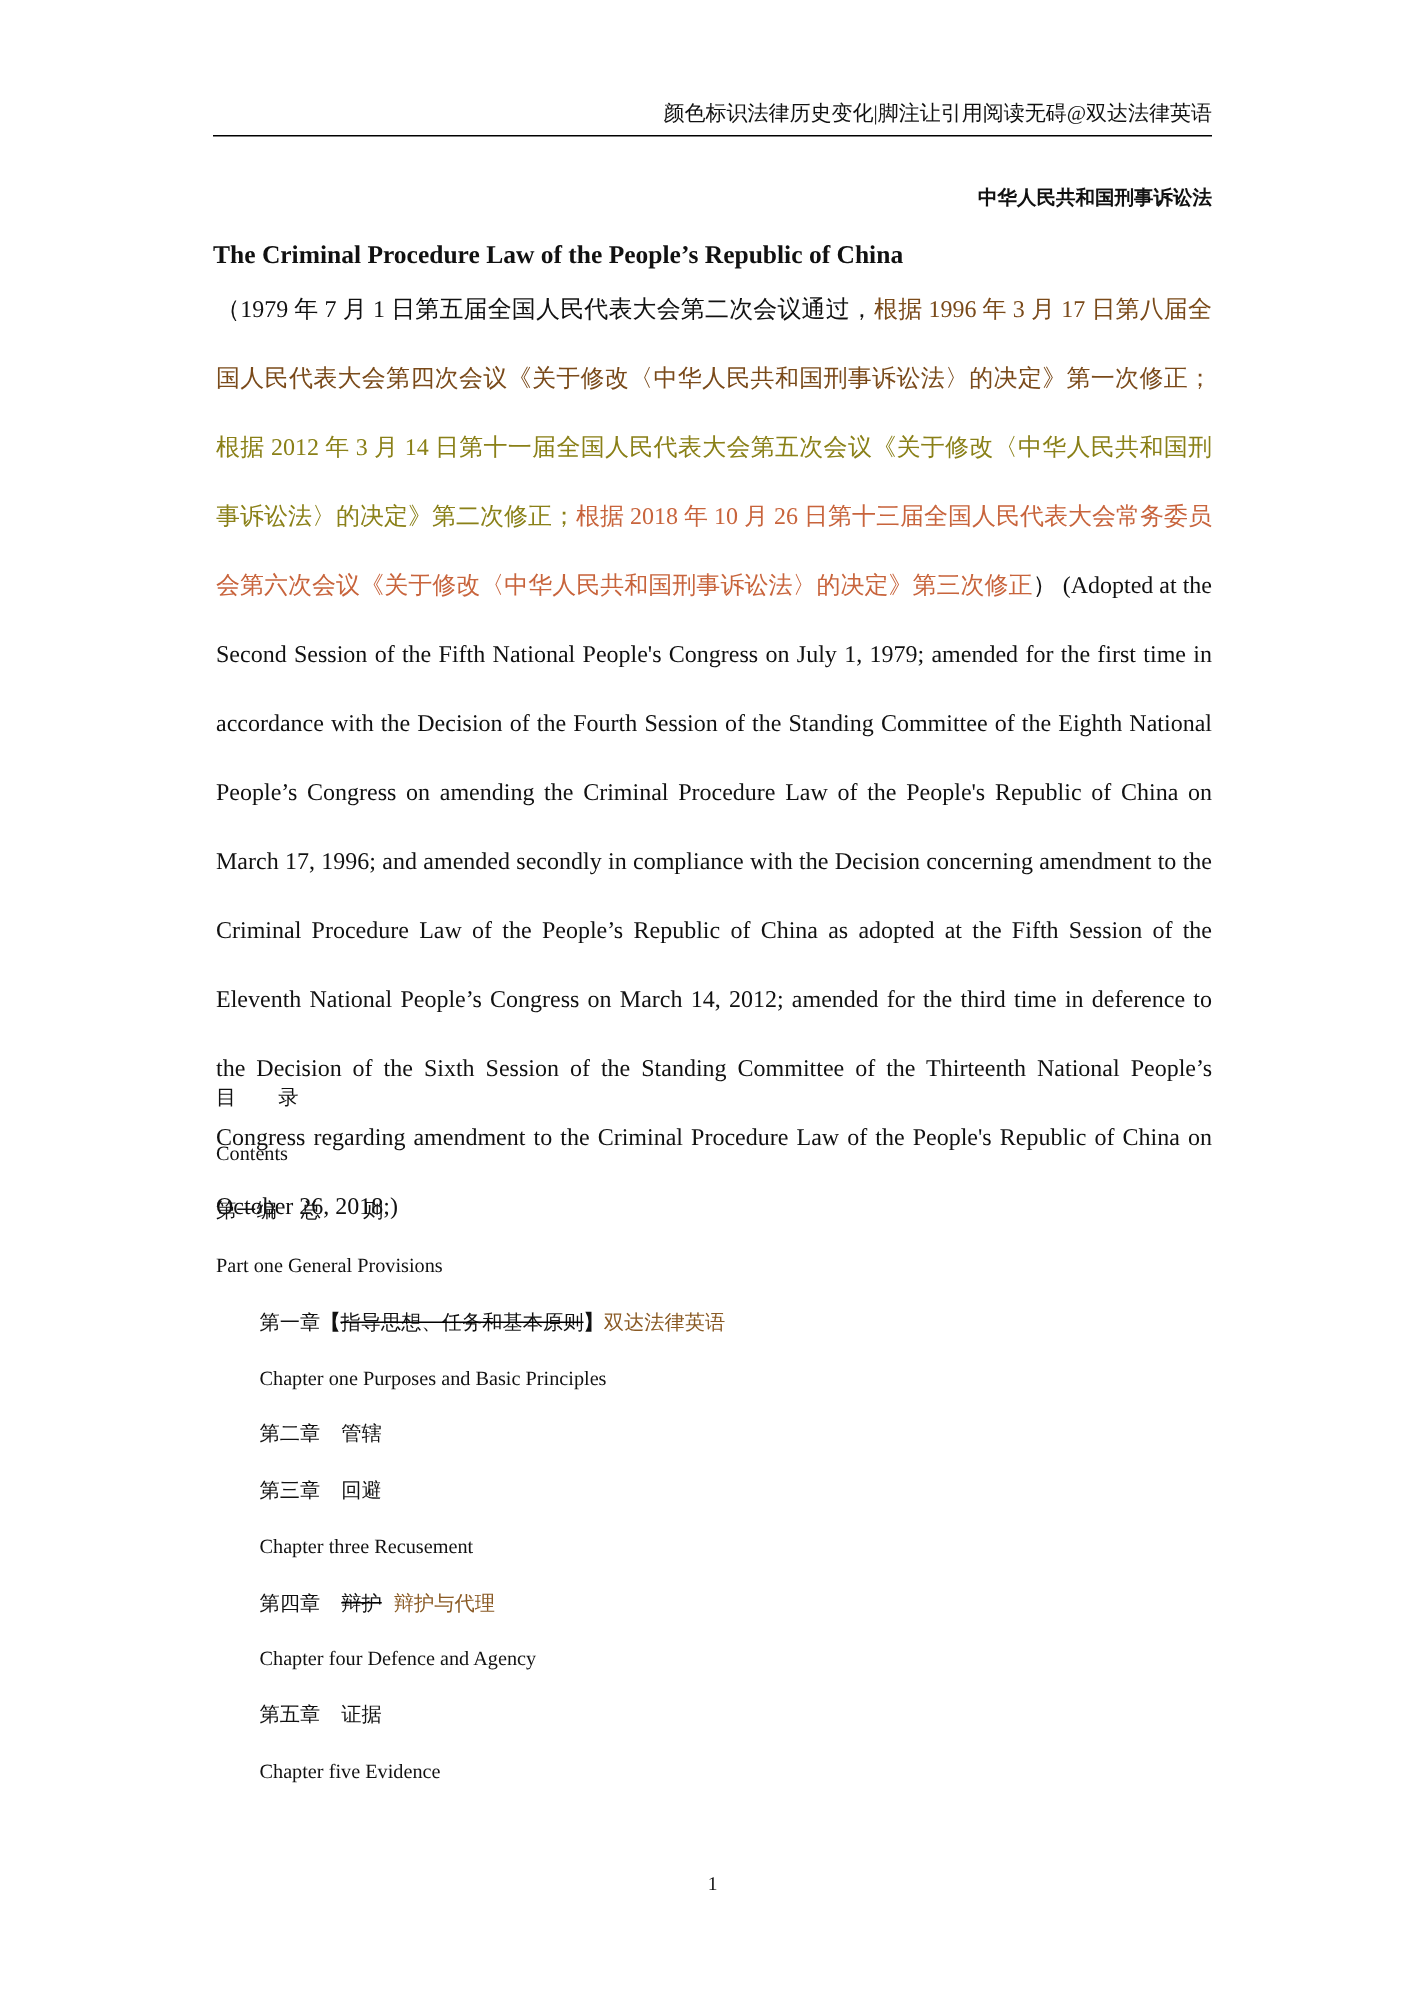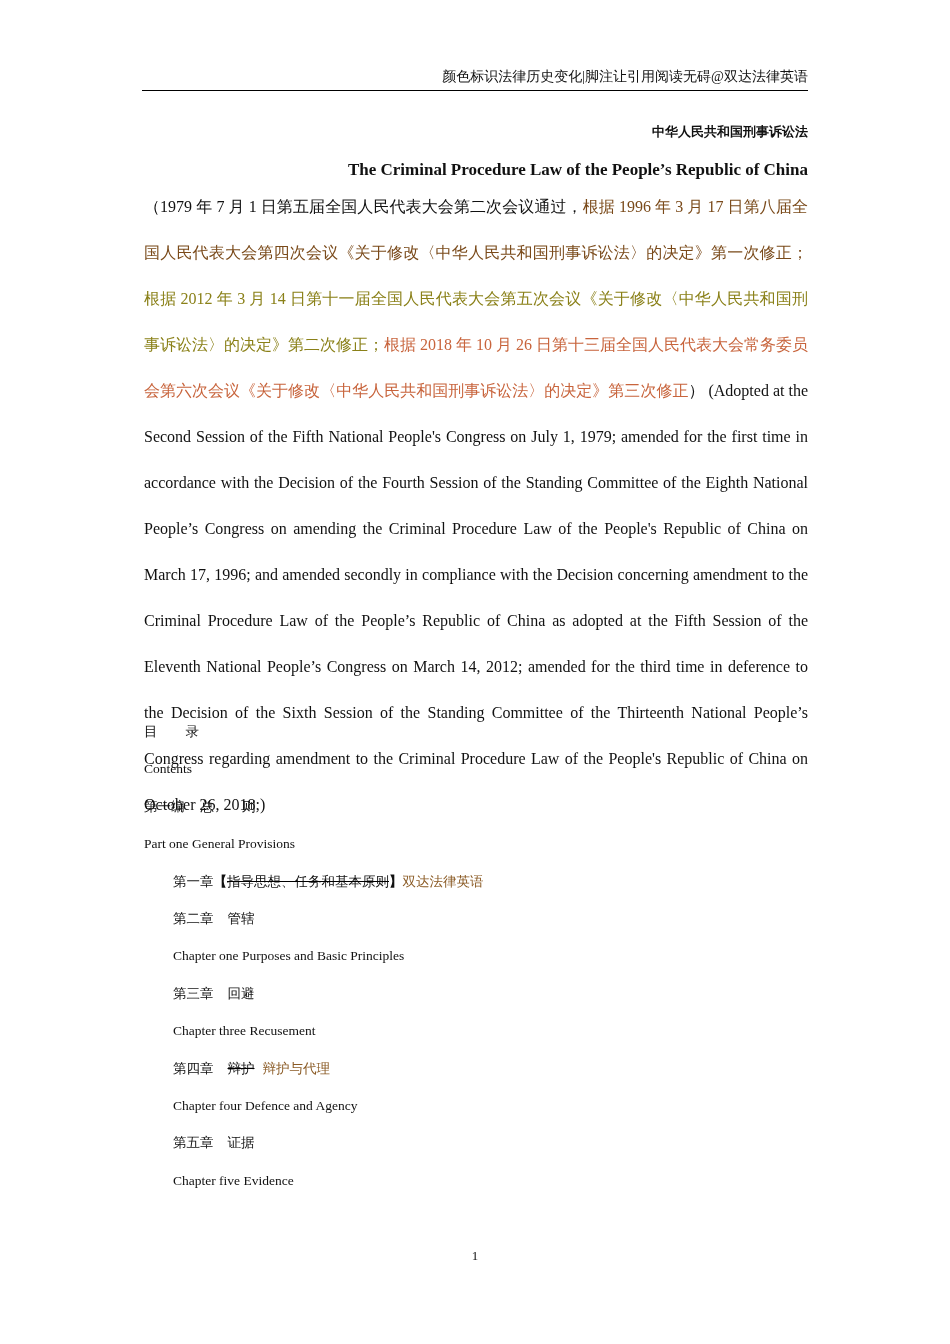--- a/index.html
+++ b/index.html
@@ -2,21 +2,21 @@
 <html><head>
 <meta charset="utf-8">
 <style>
   html, body { margin: 0; padding: 0; background: #ffffff; }
   body { width: 950px; height: 1344px; position: relative; overflow: hidden;
          font-family: "Liberation Serif", "DejaVu Serif", serif; color: #111; }
   .header { position: absolute; left: 142px; top: 66px; width: 666px; height: 24px;
             border-bottom: 1.5px solid #000; text-align: right; font-size: 14px; line-height: 22px; }
   .title-cn { position: absolute; left: 142px; top: 123px; width: 666px; text-align: right;
               font-size: 13px; font-weight: bold; }
-  .title-en { position: absolute; left: 142px; top: 160px; width: 666px; text-align: right;
+  .title-en { position: absolute; left: 142px; top: 160px; width: 666px; text-align: left;
               font-size: 17px; font-weight: bold; }
   .preamble { position: absolute; left: 144px; top: 184px; width: 664px; font-size: 16px;
               line-height: 46px; text-align: justify; text-align-last: left; }
   .c1996 { color: #7a4a1a; }
   .c2012 { color: #8a8018; }
   .c2018 { color: #c8643c; }
   .toc { position: absolute; left: 144px; top: 720px; width: 664px; font-size: 13.5px; }
   .toc .line { height: 37.4px; line-height: 24px; }
   .toc .ind { padding-left: 29px; }
   .strike { text-decoration: line-through; text-decoration-color: #000; }
@@ -40,25 +40,25 @@
   </div>
   <div class="line">Contents</div>
   <div class="line">
     <span>第一编</span><span class="sp" style="width:16px"></span><span>总</span><span class="sp" style="width:28px"></span><span>则</span>
   </div>
   <div class="line">Part one General Provisions</div>
 
   <div class="line ind">
     <span>第一章</span><span style="font-weight:bold">【</span><span class="strike">指导思想、任务和基本原则</span><span style="font-weight:bold">】</span><span class="newtext">双达法律英语</span>
   </div>
+  <div class="line ind">Chapter one Purposes and Basic Principles</div>
+
   <div class="line ind">
     <span>第二章</span><span class="sp" style="width:14px"></span><span>管辖</span>
   </div>
-
-  <div class="line ind">Chapter one Purposes and Basic Principles</div>
 
   <div class="line ind">
     <span>第三章</span><span class="sp" style="width:14px"></span><span>回避</span>
   </div>
   <div class="line ind">Chapter three Recusement</div>
 
   <div class="line ind">
     <span>第四章</span><span class="sp" style="width:14px"></span><span class="strike">辩护</span><span class="sp" style="width:8px"></span><span class="newtext">辩护与代理</span>
   </div>
   <div class="line ind">Chapter four Defence and Agency</div>

